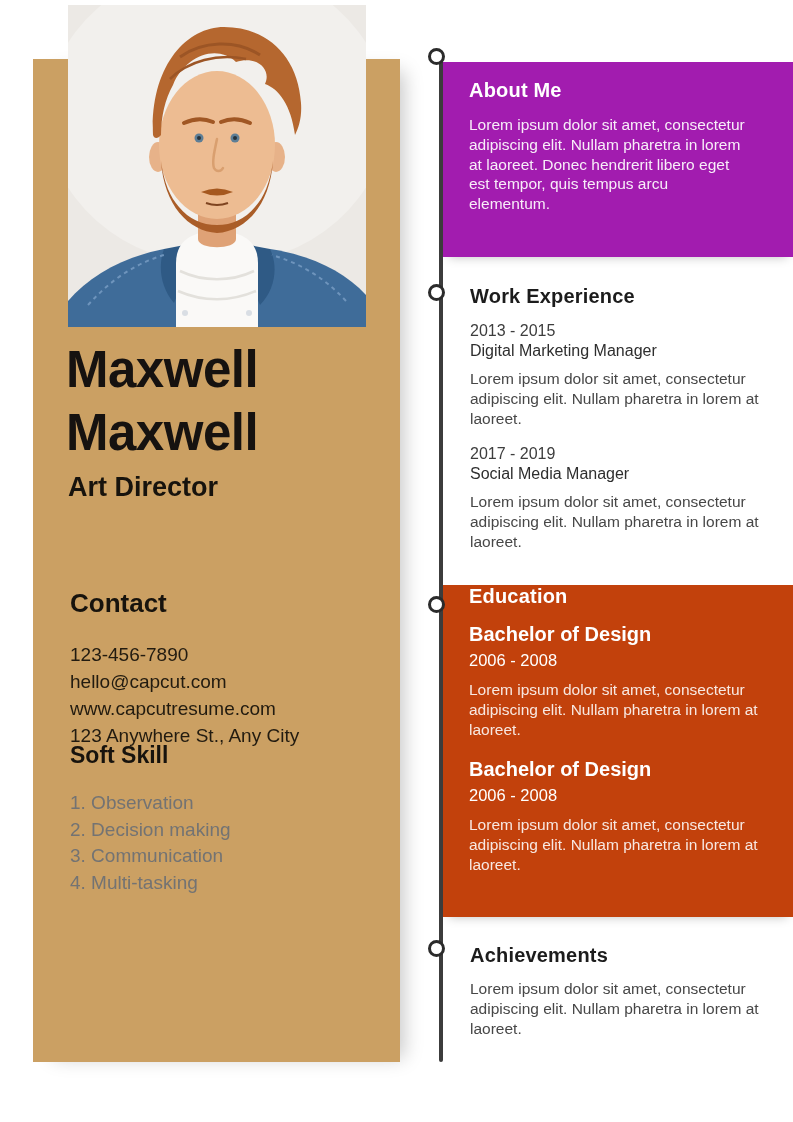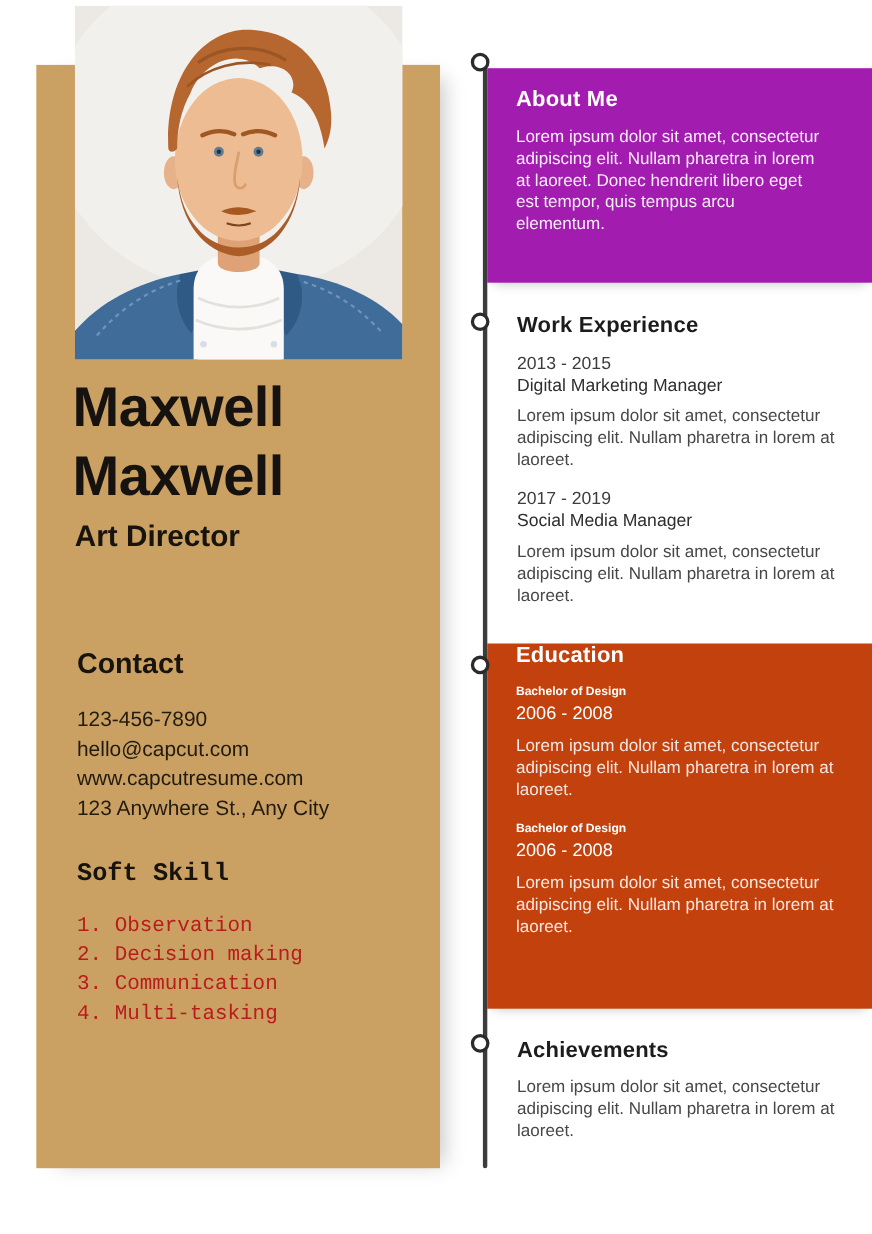--- a/index.html
+++ b/index.html
@@ -21,23 +21,23 @@
     position:absolute; left:66px; top:338px; z-index:2;
     font-size:51px; font-weight:700; line-height:63px; color:#161210; letter-spacing:-0.5px;
   }
   .job-title {
     position:absolute; left:68px; top:472px; z-index:2;
     font-size:27px; font-weight:600; color:#17130d;
   }
   .contact-section { position:absolute; left:70px; top:588px; z-index:2; }
   .contact-heading { font-size:26px; font-weight:700; color:#17130d; }
   .contact-list { margin-top:22px; font-size:19px; line-height:27px; color:#221b10; }
-  .skills-section { position:absolute; left:70px; top:781px; z-index:2;font-family:Liberation Mono, monospace; }
+  .skills-section { position:absolute; left:70px; top:742px; z-index:2; }
   .skills-heading { font-size:23px; font-weight:700; color:#17130d; }
-  .skills-list { margin-top:21px; font-size:19px; line-height:26.5px; color:#b91c1c; list-style:none; }
+  .skills-list { margin-top:21px; font-size:19px; line-height:26.5px; color:#737373; list-style:none; }
 
   
   .timeline-line {
     position:absolute; left:439px; top:58px; width:4px; height:1004px;
     background:#3C3C3C; border-radius:3px; z-index:3;
   }
   .dot {
     position:absolute; left:428px; width:17px; height:17px;
     background:#ffffff; border:3.5px solid #2B2B2B; border-radius:50%; z-index:4;
   }
@@ -56,21 +56,21 @@
   .work-section { top:285px; }
   .achievements-section { top:944px; }
   .section-heading { font-size:20px; font-weight:700; color:#1c1c1c; letter-spacing:0.2px; }
   .entry-period { margin-top:14px; font-size:16px; color:#3d3d3d; }
   .entry-role { margin-top:2px; font-size:16px; color:#2e2e2e; }
   .entry-body { margin-top:9px; font-size:15.5px; line-height:19.8px; color:#474747; }
   .work-entry + .work-entry { margin-top:17px; }
 
   .edu-entry { margin-top:15px; }
   .edu-entry + .edu-entry { margin-top:19px; }
-  .edu-degree { font-size:11px; font-weight:600; }
+  .edu-degree { font-size:20px; font-weight:600; }
   .edu-period { margin-top:5px; font-size:16.5px; font-weight:400; }
   .edu-body { margin-top:10px; font-size:15.5px; line-height:19.8px; color:rgba(255,255,255,0.88); max-width:298px; }
 
   .achievements-body { margin-top:12px; font-size:15.5px; line-height:19.8px; color:#474747; }
 </style>
 </head>
 <body>
 
 <div class="page">
 

